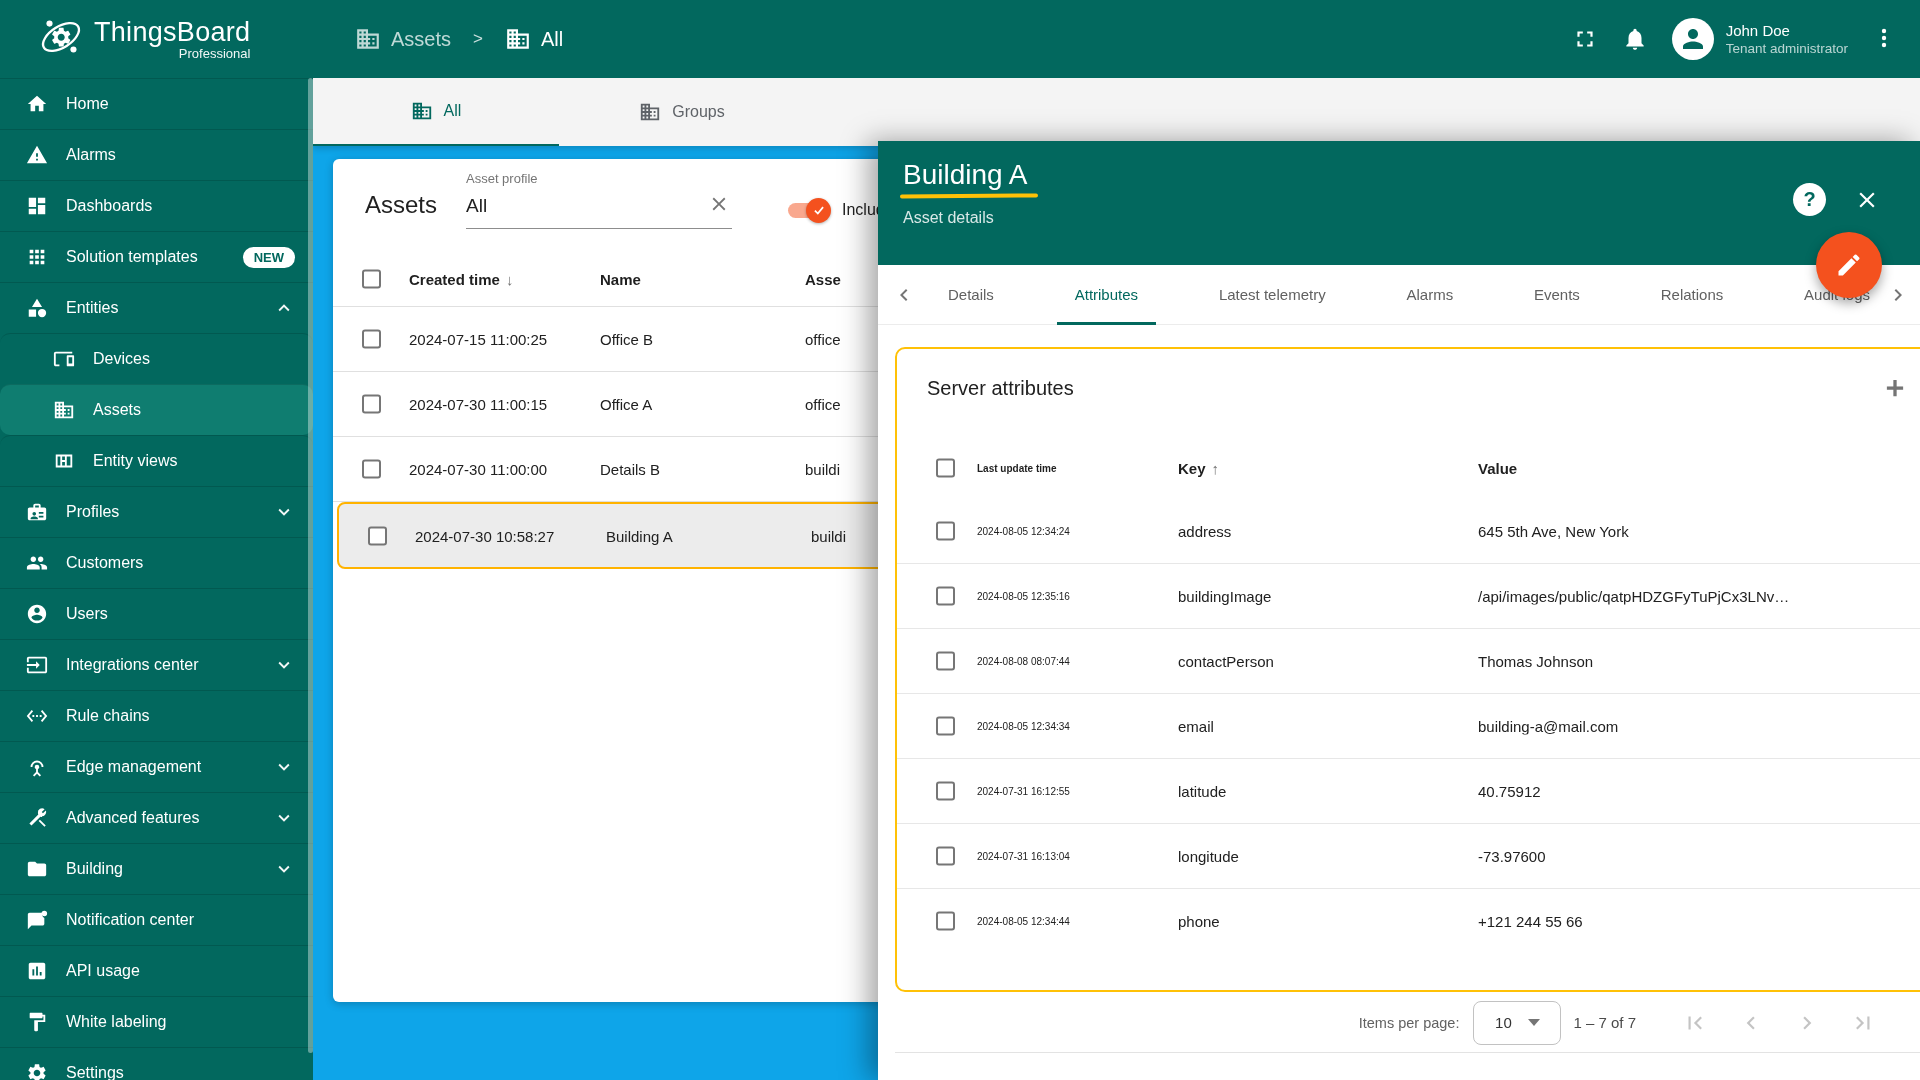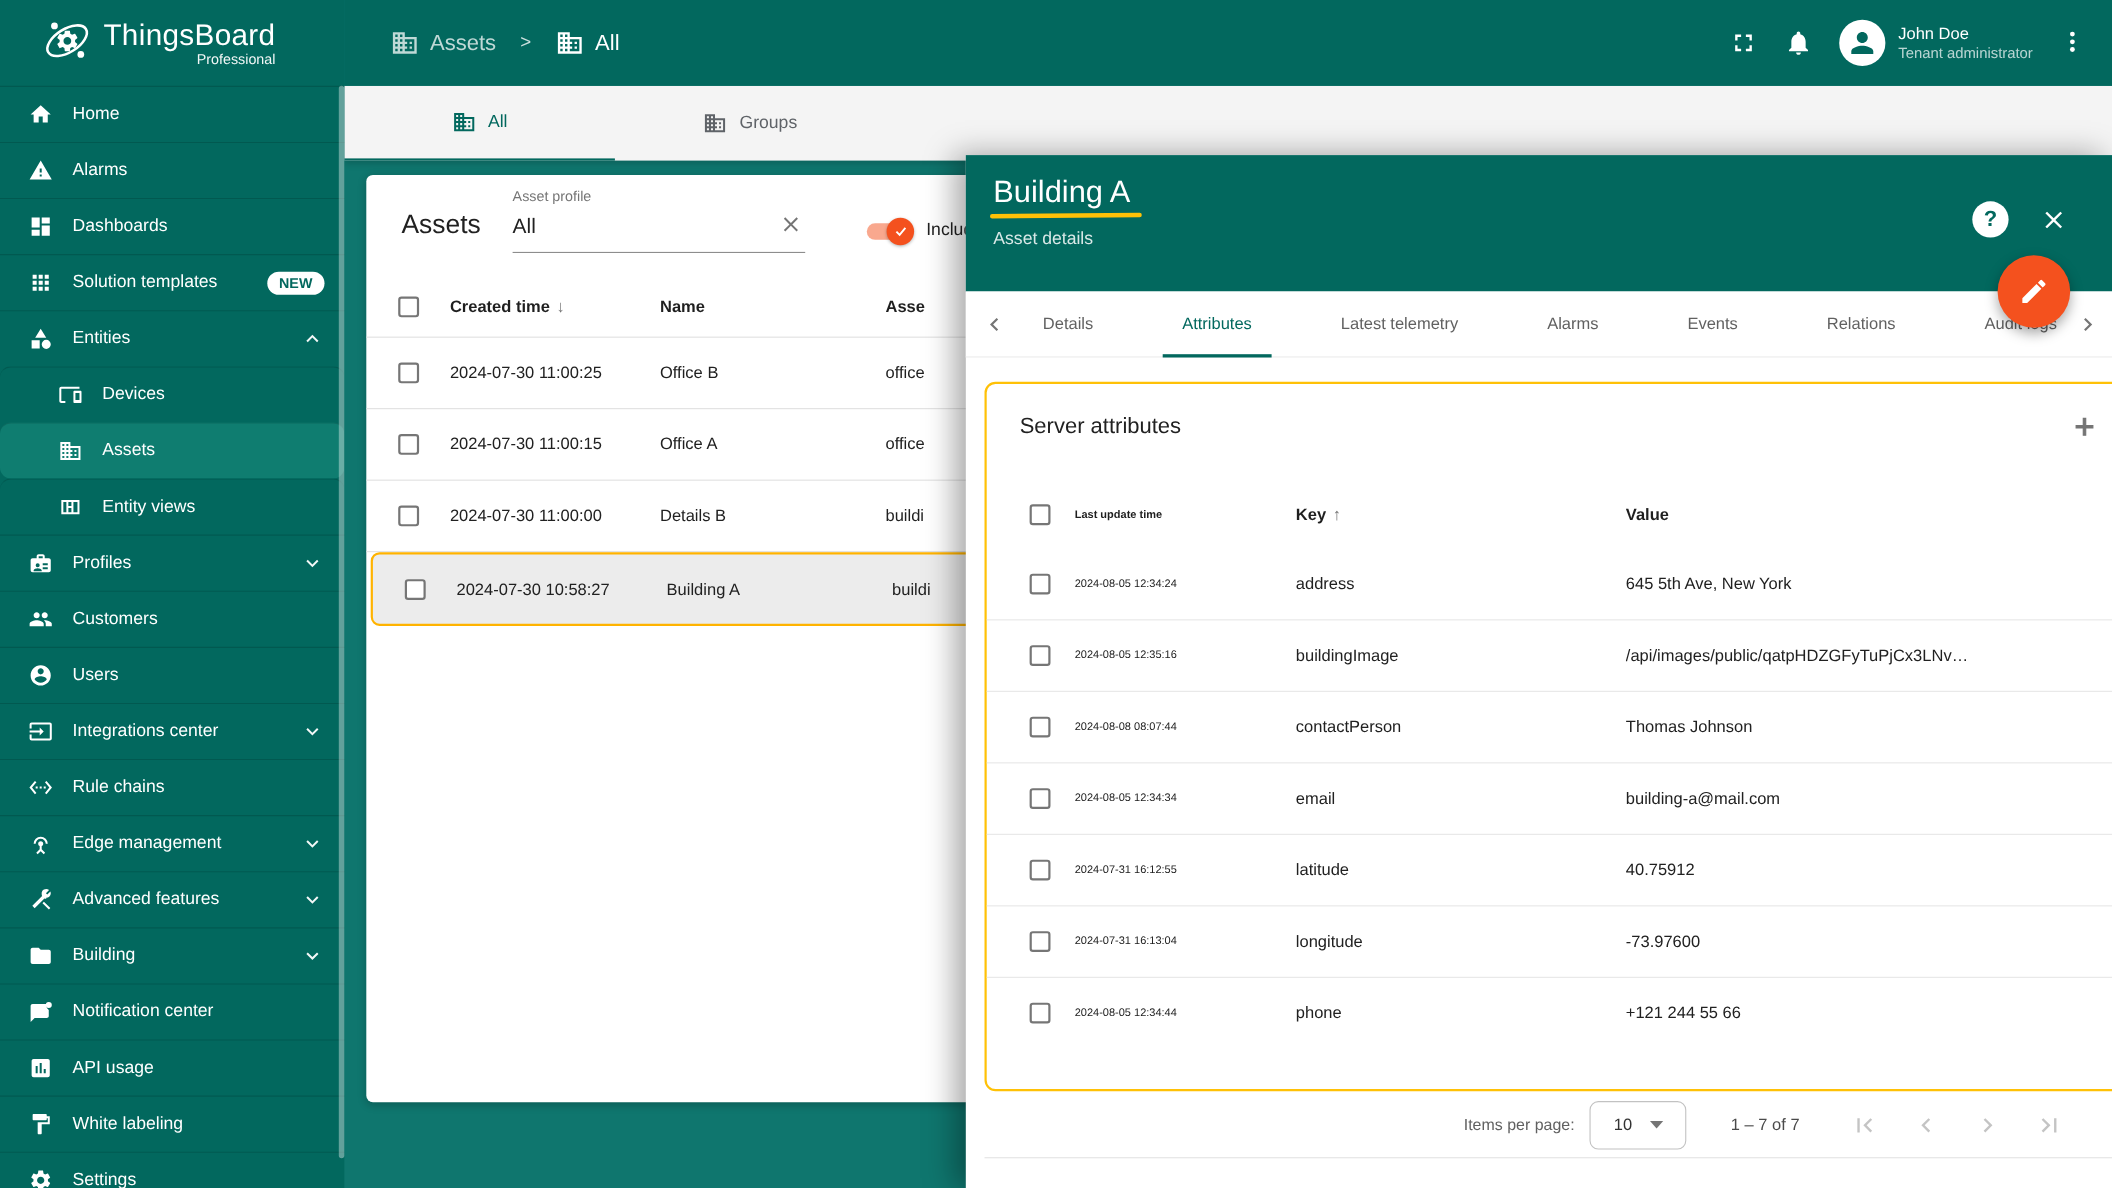--- a/index.html
+++ b/index.html
@@ -1,17 +1,17 @@
 <!DOCTYPE html>
 <html><head>
 <meta charset="utf-8">
 <style>
   * { margin:0; padding:0; box-sizing:border-box; }
   body { font-family:"Liberation Sans", sans-serif; background:#555; }
-  .screen { position:relative; width:1920px; height:1080px; background:#0f766e; overflow:hidden; }
+  .screen { position:relative; width:1920px; height:1080px; background:#0ea5e9; overflow:hidden; }
 
   
   .sidebar { position:absolute; left:0; top:0; width:313px; height:1080px; background:#02685E; z-index:30; }
   .logo { height:78px; display:flex; align-items:center; padding-left:38px; color:#fff; }
   .logo-mark { margin-right:10px; }
   .brand-lines { display:flex; flex-direction:column; align-items:flex-end; }
   .brand-name { font-size:27px; font-weight:400; letter-spacing:.3px; }
   .brand-sub { font-size:13px; margin-top:-2px; opacity:.95; }
   .nav-item { height:51px; display:flex; align-items:center; padding:0 18px 0 25px; border-top:1px solid rgba(0,0,0,.14); color:#fff; cursor:pointer; }
   .nav-item.active { background:#0F7D70; }
@@ -103,21 +103,21 @@
   .ac-cb { position:absolute; left:39px; top:50%; transform:translateY(-50%); }
   .ac-time { position:absolute; left:80px; top:50%; transform:translateY(-50%); font-size:10px; color:#212121; }
   .ac-key { position:absolute; left:281px; top:50%; transform:translateY(-50%); font-size:15px; color:#212121; }
   .ac-val { position:absolute; left:581px; top:50%; transform:translateY(-50%); font-size:15px; color:#212121; max-width:320px; white-space:nowrap; overflow:hidden; }
   .atr.head .ac-time,.atr.head .ac-key,.atr.head .ac-val { font-weight:700; color:#1f1f1f; }
   .ac-edit { position:absolute; right:26px; top:50%; transform:translateY(-50%); width:24px; height:24px; cursor:pointer; }
   .ac-edit svg { width:24px; height:24px; fill:#757575; }
 
   
   .paginator { position:absolute; left:17px; right:0; top:852px; height:60px; display:flex; align-items:center; justify-content:flex-end; padding-right:44px; color:#616161; font-size:14.5px; border-bottom:1px solid #E3E3E3; }
-  .pp-select { display:flex; align-items:center; justify-content:center; gap:16px; width:88px; height:44px; border:1px solid #c2c2c2; border-radius:8px; margin:0 40px 0 14px; font-size:15px; color:#333; cursor:pointer; }
+  .pp-select { display:flex; align-items:center; justify-content:center; gap:16px; width:88px; height:44px; border:1px solid #c2c2c2; border-radius:8px; margin:0 12px 0 14px; font-size:15px; color:#333; cursor:pointer; }
   .caret-down { width:0; height:0; border-left:6px solid transparent; border-right:6px solid transparent; border-top:7px solid #757575; }
   .pp-range { margin-right:46px; color:#4a4a4a; font-size:15px; }
   .pager { display:flex; gap:30px; }
   .pg-btn { width:26px; height:26px; cursor:pointer; } .pg-btn svg { width:26px; height:26px; fill:#c4c4c4; }
 </style>
 </head>
 <body>
 
 <div class="screen">
 
@@ -405,21 +405,21 @@
 
     <div class="a-table">
       <div class="tr head">
         <span class="cpos-cb cb"></span>
         <span class="cpos-time"><span>Created time</span><span class="sort-ic">↓</span></span>
         <span class="cpos-name">Name</span>
         <span class="cpos-type">Asse</span>
       </div>
       <div class="tr">
         <span class="cpos-cb cb"></span>
-        <span class="cpos-time">2024-07-30 11:00:25</span>
+        <span class="cpos-time">2024-07-15 11:00:25</span>
         <span class="cpos-name">Office B</span>
         <span class="cpos-type">office</span>
       </div>
       <div class="tr">
         <span class="cpos-cb cb"></span>
         <span class="cpos-time">2024-07-30 11:00:15</span>
         <span class="cpos-name">Office A</span>
         <span class="cpos-type">office</span>
       </div>
       <div class="tr">

